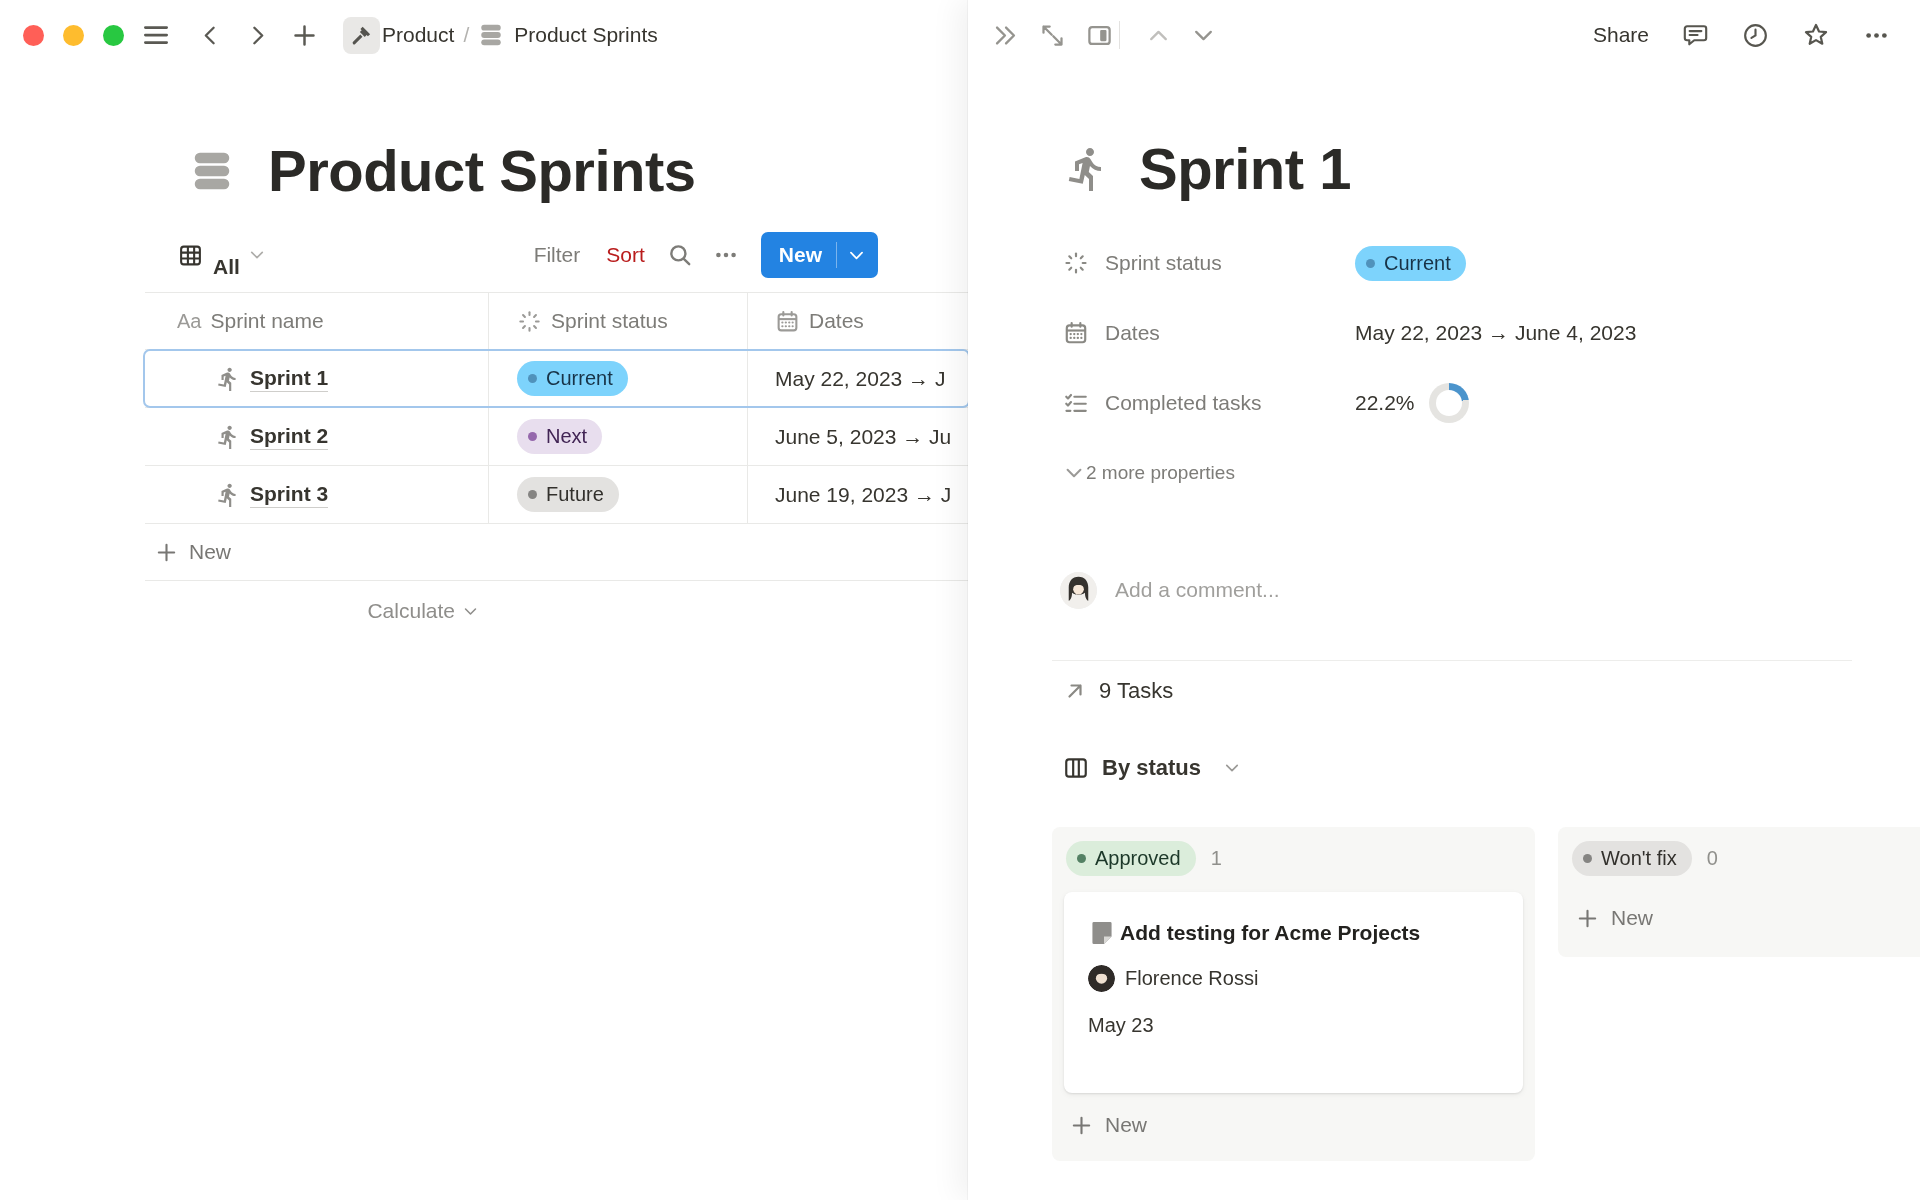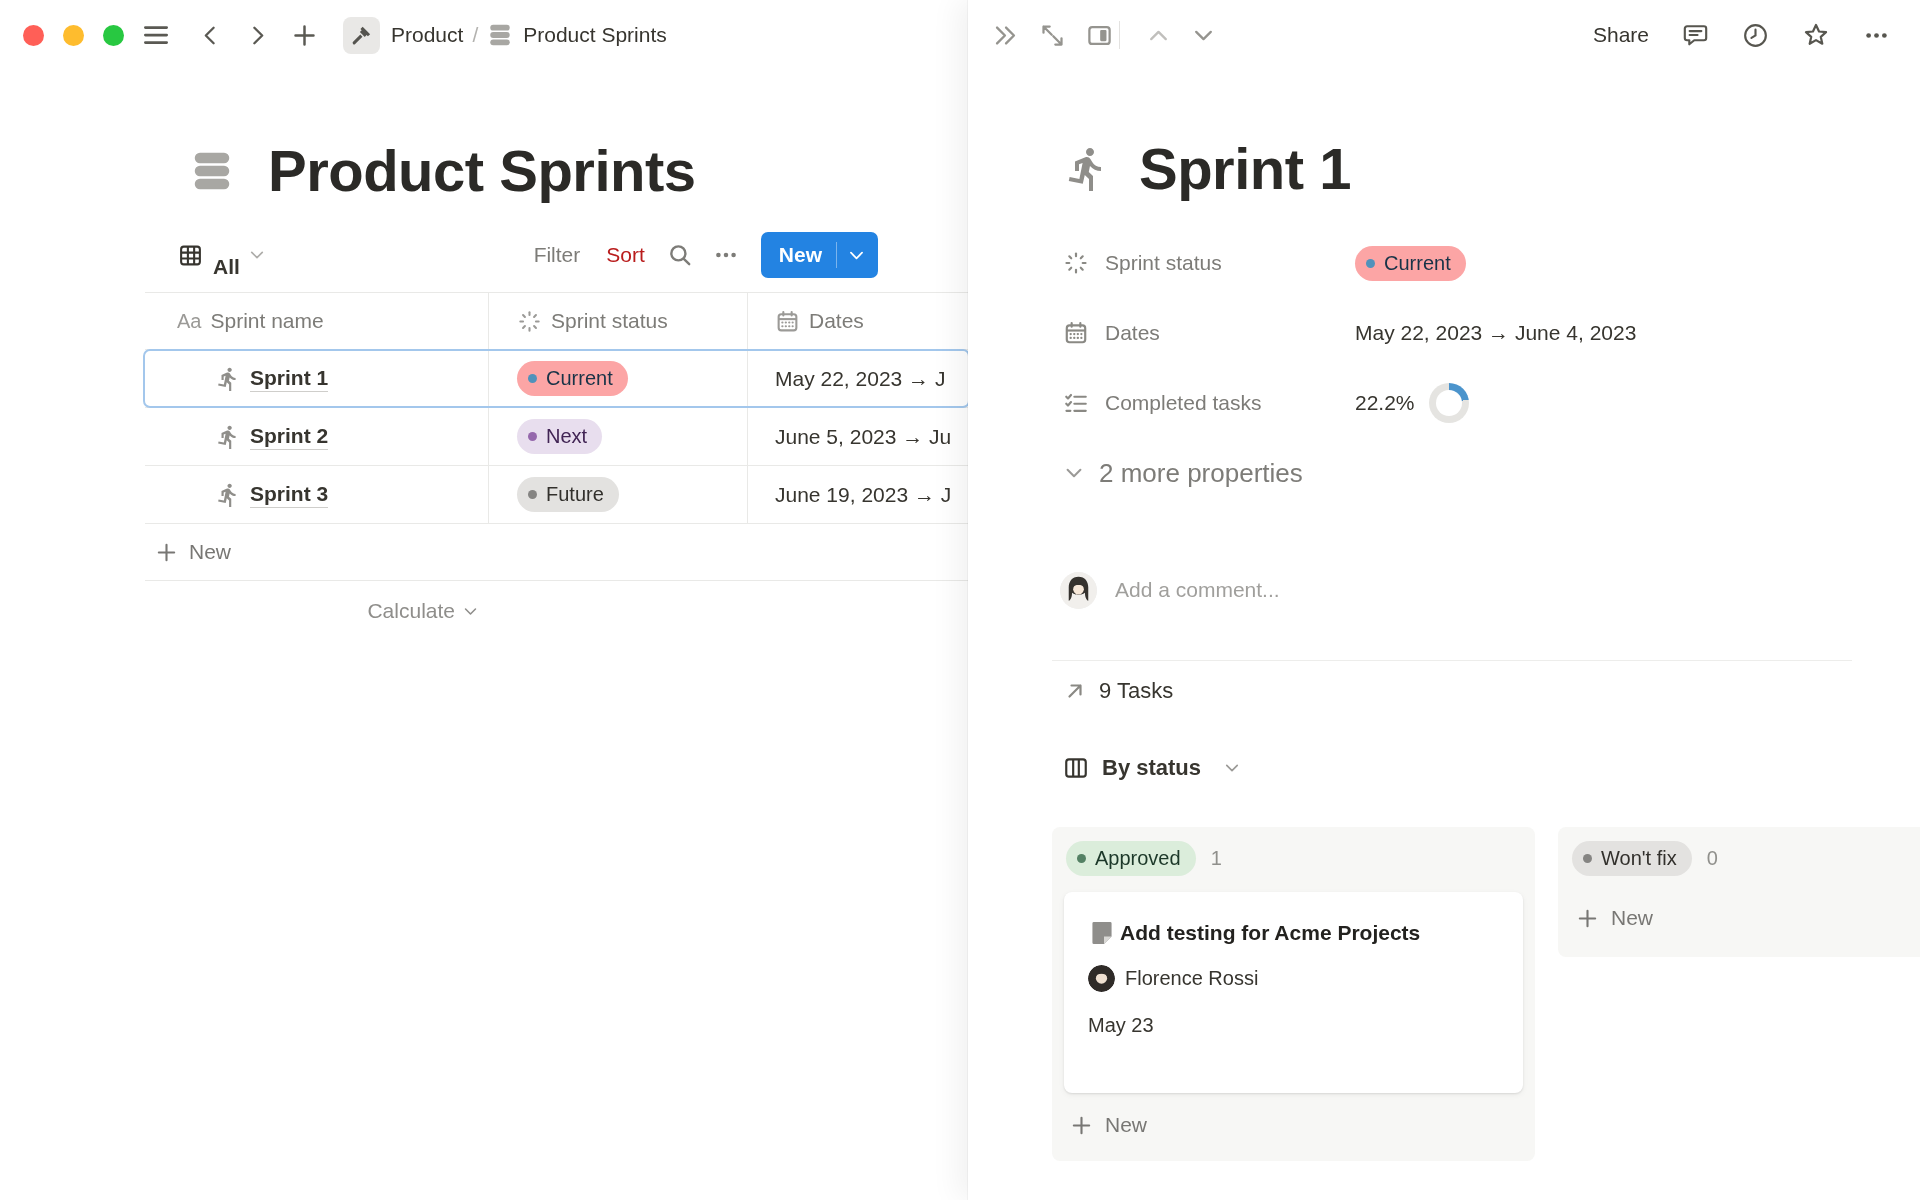--- a/index.html
+++ b/index.html
@@ -48,21 +48,21 @@
   .h-label { font-size:21px; color:#7d7c78; white-space:nowrap; }
   .aa { font-size:20px; color:#9b9a97; margin-right:9px; }
   .t-data .c1 { padding-left:70px; }
   .row-runner { color:#8f8e8a; margin-right:9px; flex:none; }
   .row-name { font-size:21px; font-weight:600; color:#37352f; border-bottom:1.5px solid #cfcecb; padding-bottom:1px; white-space:nowrap; }
   .row-date { font-size:21px; color:#37352f; }
   .t-selected::after { content:""; position:absolute; inset:-1px 0 -1px -2px; border:2.5px solid #a3c7ec; border-radius:7px; pointer-events:none; }
 
   .pill { display:inline-flex; align-items:center; height:35px; border-radius:18px; padding:0 15px 0 11px; font-size:20px; white-space:nowrap; }
   .pill .dot { width:9px; height:9px; border-radius:50%; margin-right:9px; flex:none; }
-  .pill-blue { background:#fca5a5; color:#183347; } .pill-blue .dot { background:#5092bb; }
+  .pill-blue { background:#7dd3fc; color:#183347; } .pill-blue .dot { background:#5092bb; }
   .pill-purple { background:#e8deee; color:#412454; } .pill-purple .dot { background:#9568ac; }
   .pill-gray { background:#e3e2e0; color:#32302c; } .pill-gray .dot { background:#858482; }
   .pill-green { background:#dbeddb; color:#1c3829; } .pill-green .dot { background:#548164; }
 
   .t-newrow { height:57px; display:flex; align-items:center; border-bottom:1px solid #e9e9e7; color:#787774; padding-left:10px; }
   .t-newrow .nr-label { font-size:21px; margin-left:11px; }
   .t-footer { height:60px; display:flex; align-items:center; }
   .calc { width:344px; display:flex; justify-content:flex-end; align-items:center; color:#8f8e8b; padding-right:10px; }
   .calc-label { font-size:21px; margin-right:7px; }
 
@@ -85,21 +85,21 @@
 
   .props { position:absolute; left:95px; top:228px; width:800px; }
   .prop-row { height:70px; display:flex; align-items:center; }
   .prop-ico { width:27px; color:#8a8984; flex:none; }
   .prop-label { font-size:21px; color:#7d7c78; margin-left:15px; width:250px; flex:none; }
   .prop-value { display:flex; align-items:center; font-size:21px; color:#37352f; }
   .ring { position:relative; width:40px; height:40px; border-radius:50%; margin-left:14px; }
   .ring::after { content:""; position:absolute; inset:7px; background:#fff; border-radius:50%; }
   .more-props { height:70px; display:flex; align-items:center; color:#7d7c78; }
   .more-props .mp-chev { color:#9b9a97; }
-  .mp-label { font-size:26px; margin-left:14px; }
+  .mp-label { font-size:19px; margin-left:1px; }
 
   .comment-row { position:absolute; left:92px; top:560px; height:60px; display:flex; align-items:center; }
   .avatar { width:37px; height:37px; border-radius:50%; overflow:hidden; flex:none; box-shadow:inset 0 0 0 1px rgba(0,0,0,.07); }
   .comment-ph { font-size:21px; color:#a09f9c; margin-left:18px; }
 
   .peek-div { position:absolute; left:84px; top:660px; width:800px; height:1px; background:#ededeb; }
 
   .tasks-row { position:absolute; left:95px; top:668px; height:46px; display:flex; align-items:center; }
   .tasks-ico { color:#8a8984; margin-right:12px; }
   .tasks-label { font-size:22px; font-weight:500; color:#37352f; }
@@ -303,21 +303,21 @@
           <svg width="27" height="27">
             <use href="#i-plus"></use>
           </svg>
         </span>
       <div class="breadcrumb" style="display:flex;align-items:center">
         <span class="hammer-box">
             <svg width="23" height="23">
               <use href="#i-hammer"></use>
             </svg>
           </span>
-        <span class="crumb-txt" style="margin-left:11px">Product</span>
+        <span class="crumb-txt" style="margin-left:2px">Product</span>
         <span class="crumb-sep">/</span>
         <span class="tb-btn" style="color:#a8a7a3">
             <svg width="26" height="26">
               <use href="#i-db"></use>
             </svg>
           </span>
         <span class="crumb-txt" style="margin-left:10px">Product Sprints</span>
       </div>
     </div>
 

